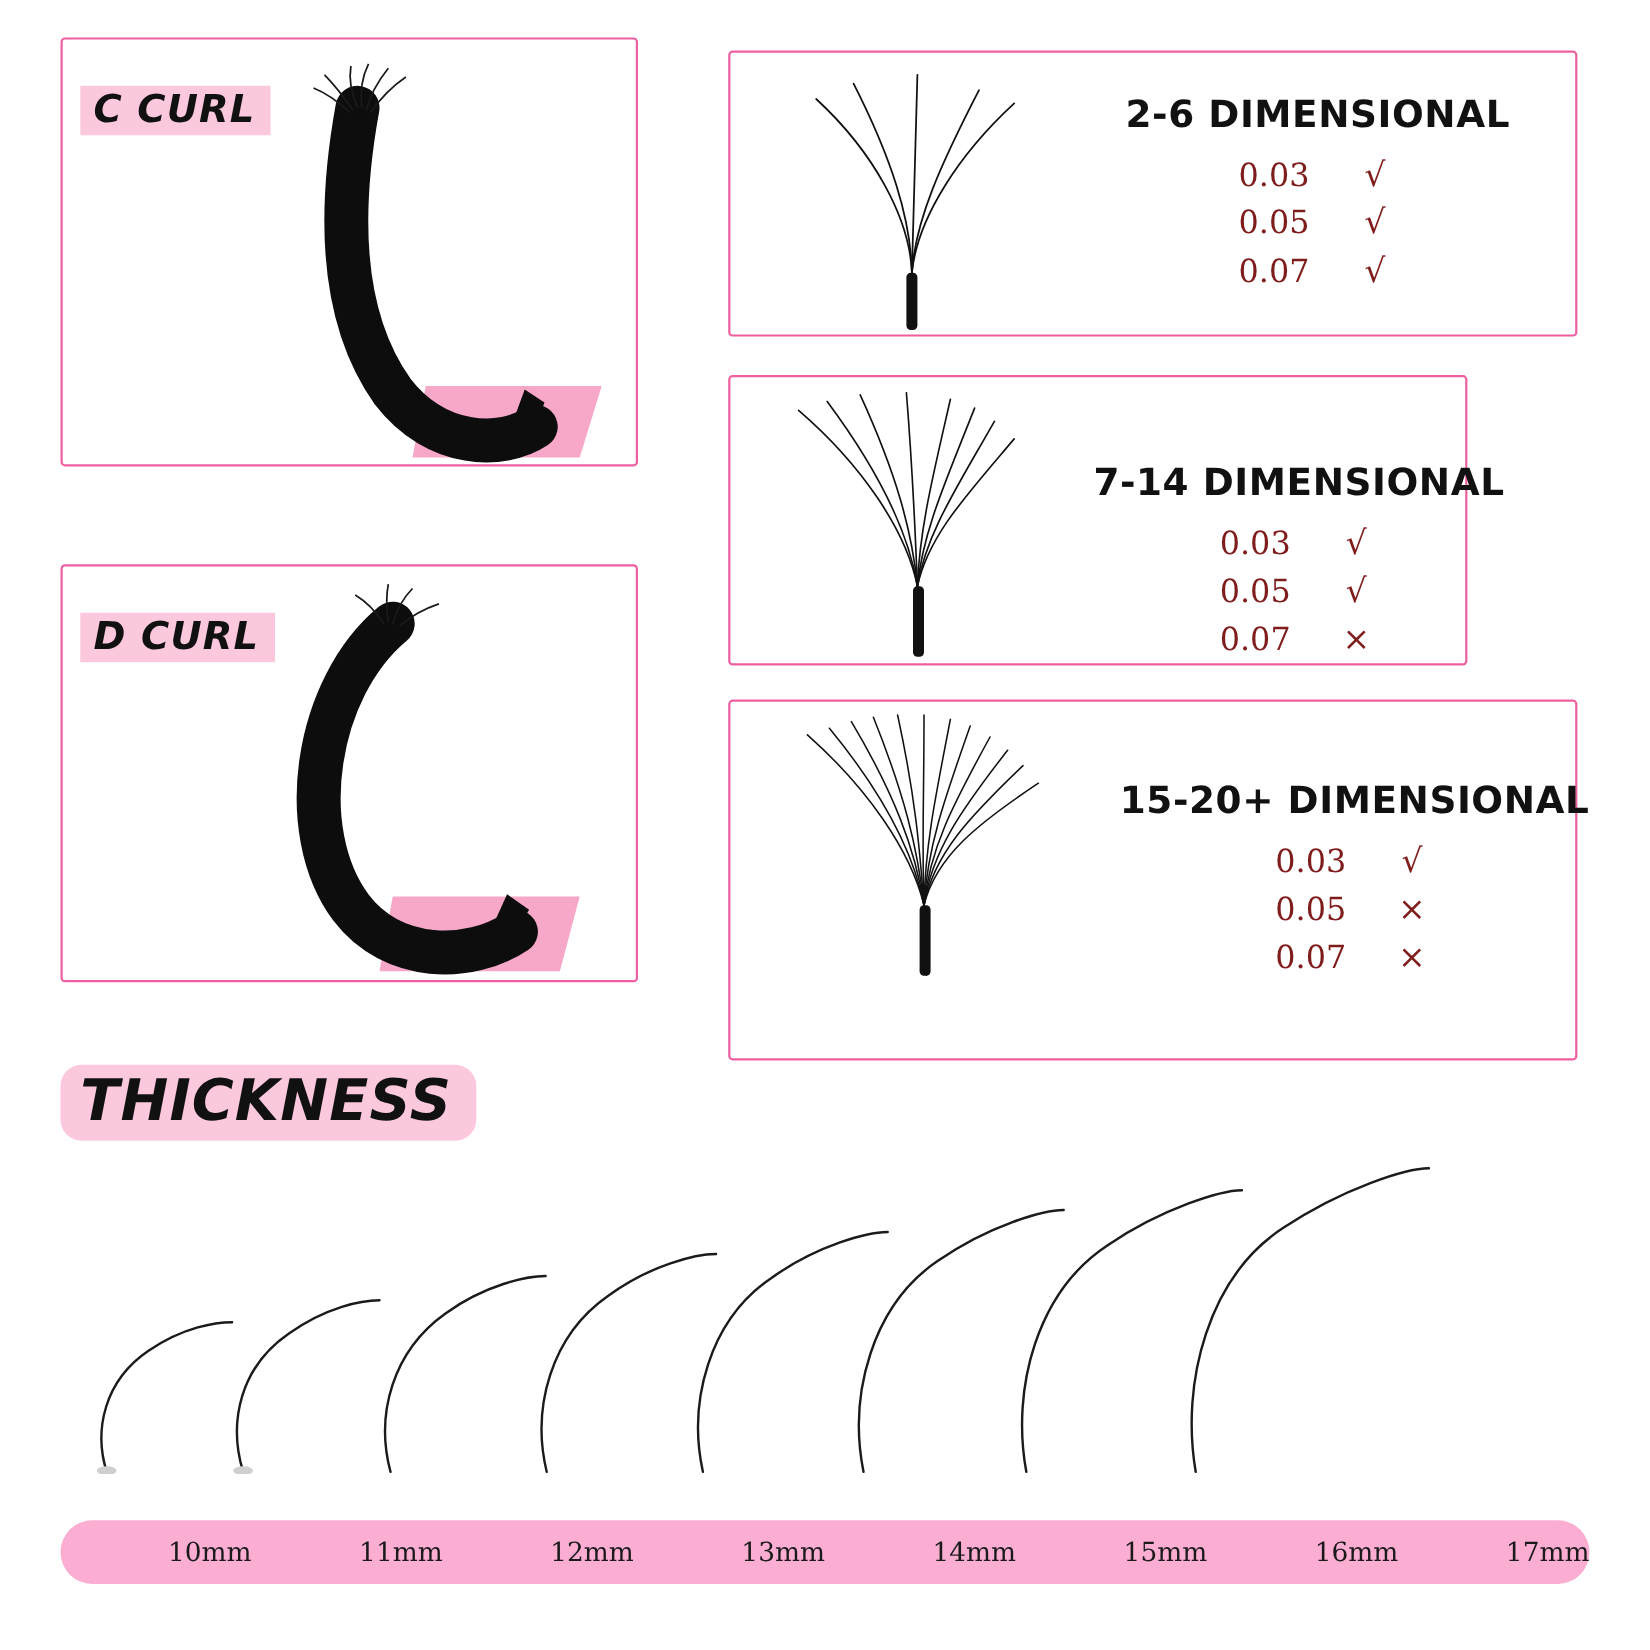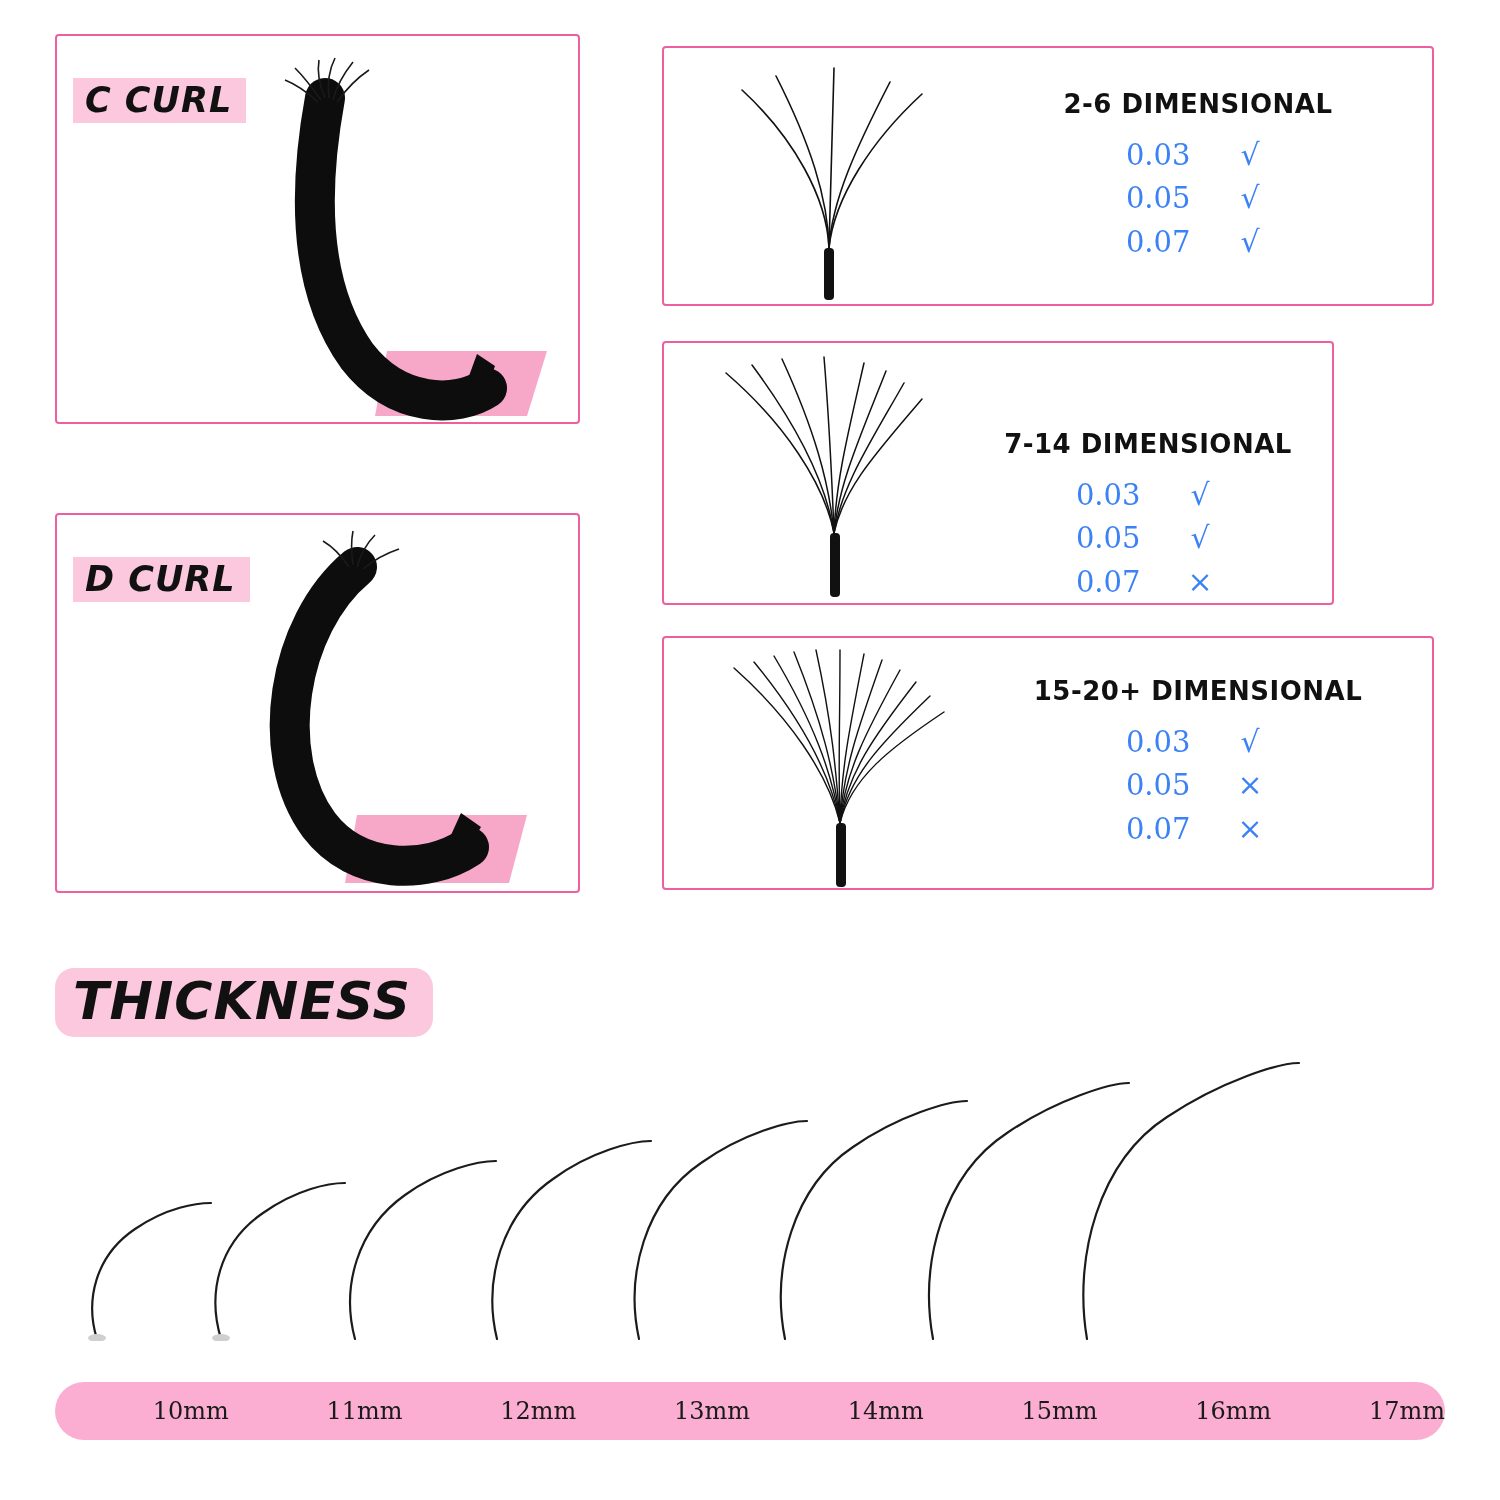--- a/index.html
+++ b/index.html
@@ -70,50 +70,50 @@
     position: absolute;
     border: 2px solid #ee5fa0;
     border-radius: 4px;
     background: #fff;
     box-sizing: border-box;
     display: flex;
     align-items: center;
   }
   .dim-card.card0 { left: 662px; top: 46px;  width: 772px; height: 260px; }
   .dim-card.card1 { left: 662px; top: 341px; width: 672px; height: 264px; align-items: flex-end; }
-  .dim-card.card2 { left: 662px; top: 636px; width: 772px; height: 254px; }
+  .dim-card.card2 { left: 662px; top: 636px; width: 772px; height: 328px; gap: 24px; }
 
   .dim-fan {
     width: 330px;
     height: 100%;
     position: relative;
     flex: 0 0 330px;
   }
   .dim-info {
     flex: 1 1 auto;
     padding-right: 30px;
     text-align: center;
   }
   .dim-title {
     font-family: "DejaVu Sans", sans-serif;
     font-weight: bold;
-    font-size: 26px;
+    font-size: 34px;
     letter-spacing: 0.5px;
     color: #111;
     margin-bottom: 14px;
     white-space: nowrap;
   }
   .dim-rows {
     display: inline-block;
     text-align: left;
   }
   .dim-row {
     font-family: "DejaVu Serif", serif;
     font-size: 29px;
-    color: #3b82f6;
+    color: #7f1d1d;
     line-height: 1.45;
     white-space: nowrap;
   }
   .dim-row .val {
     display: inline-block;
     width: 95px;
   }
   .dim-row .mark {
     display: inline-block;
     width: 40px;

